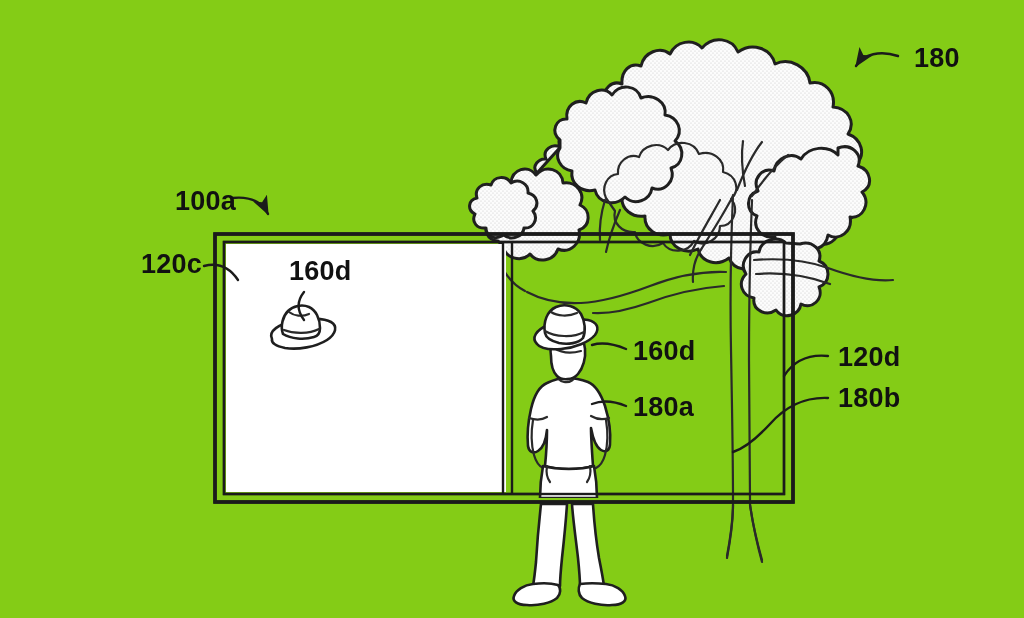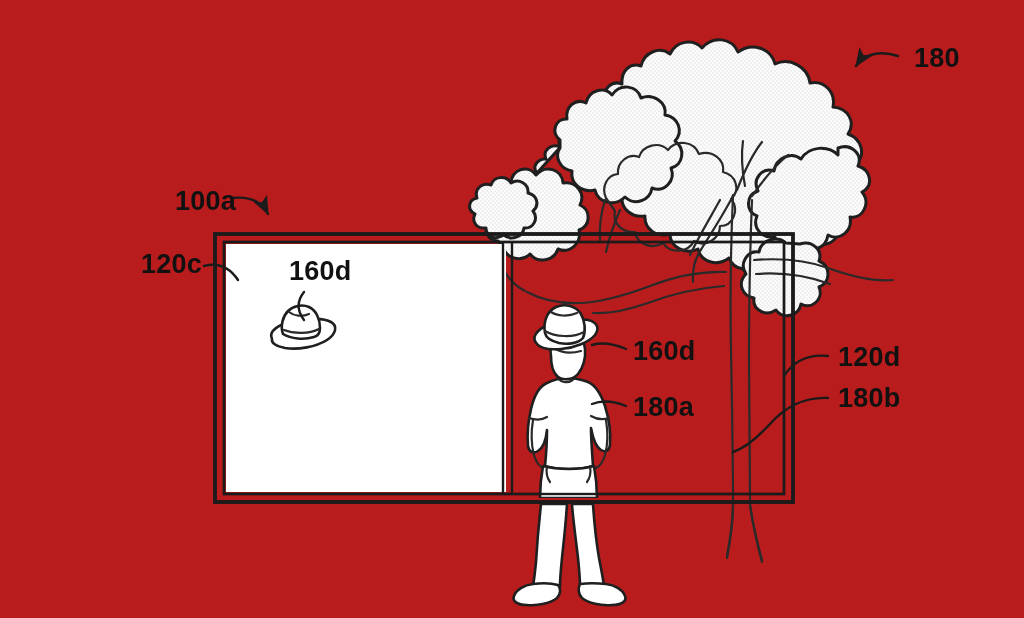--- a/index.html
+++ b/index.html
@@ -11,21 +11,21 @@
   body {
     width: 1024px;
     height: 618px;
     overflow: hidden;
     font-family: "Liberation Sans", sans-serif;
   }
   #figure-root {
     position: relative;
     width: 1024px;
     height: 618px;
-    background: #b91c1c;
+    background: #84cc16;
   }
   #figure-svg {
     position: absolute;
     left: 0;
     top: 0;
     width: 1024px;
     height: 618px;
     display: block;
   }
   .ref-label {

